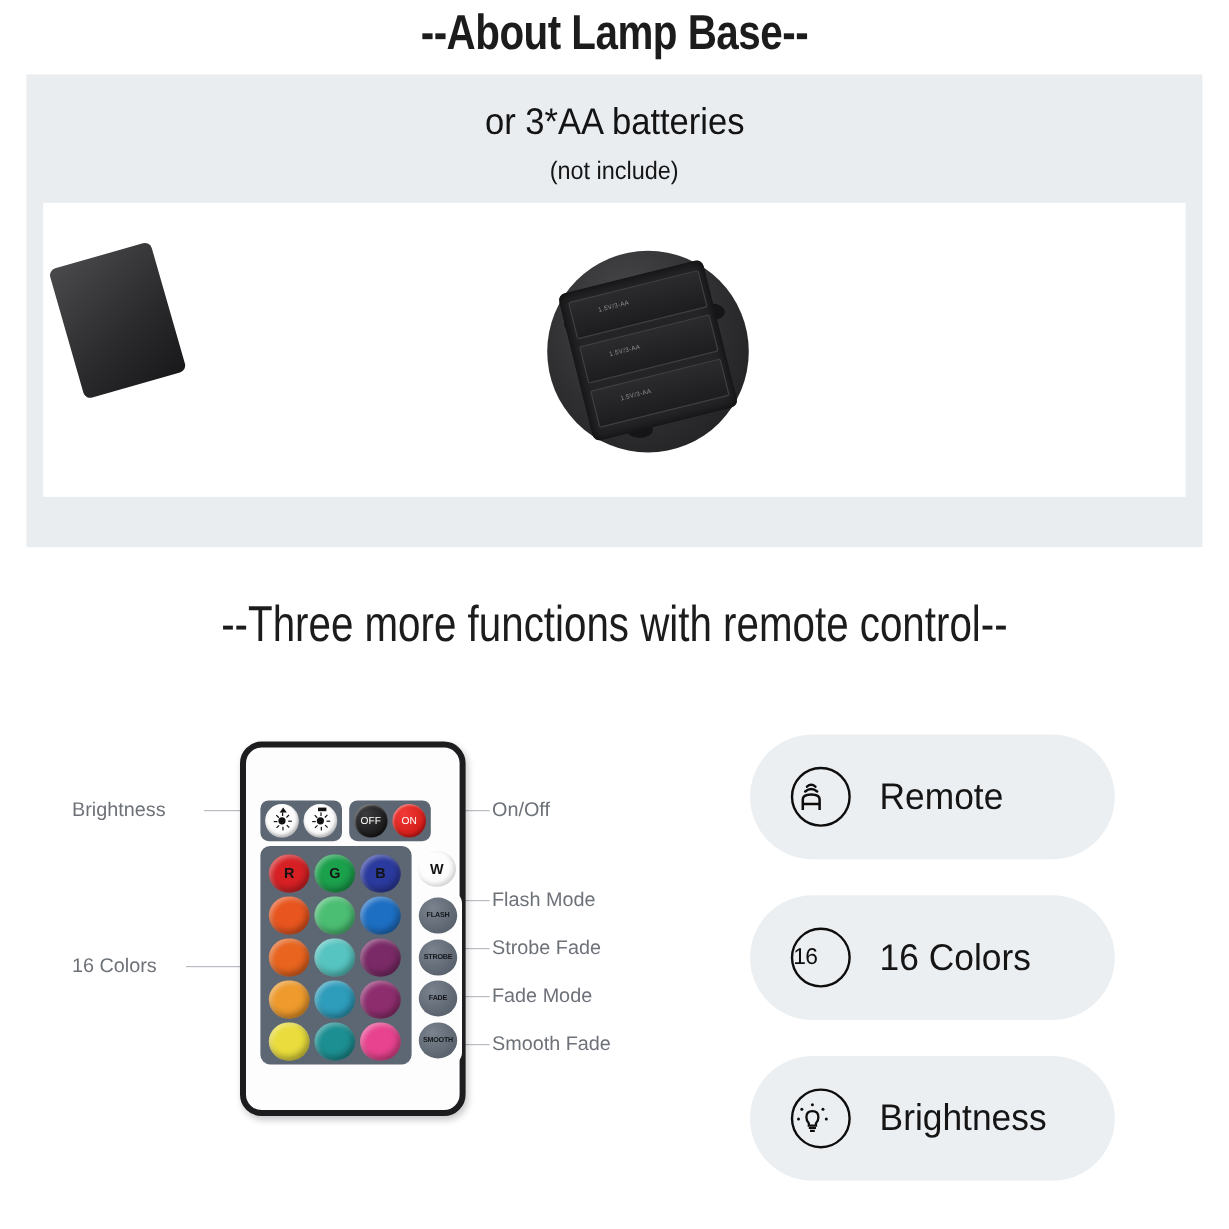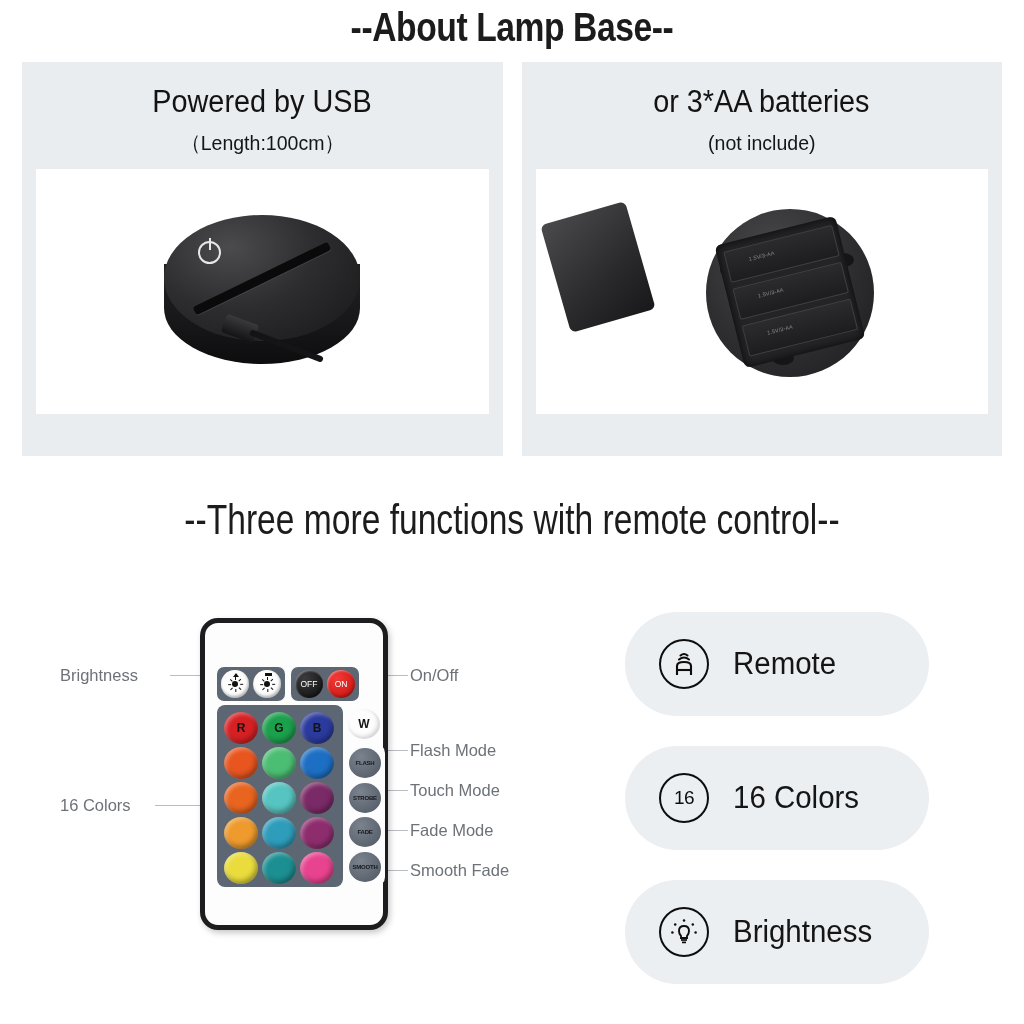--- a/index.html
+++ b/index.html
@@ -335,53 +335,40 @@
     padding-left:34px;
     gap:24px;
     box-sizing:border-box;
   }
   .badge-icon{
     width:50px;height:50px;flex:0 0 50px;
     border:2.6px solid #0d0d0d;
     border-radius:50%;
     position:relative;
     box-sizing:border-box;
-    display:flex;align-items:center;justify-content:center;
+    display:flex;align-items:center;
   }
   .badge-label{
     font-size:31px;
     color:#151515;
     transform:scaleX(0.95);
     transform-origin:left center;
     white-space:nowrap;
   }
   .num16{font-size:19px;font-weight:400;color:#0d0d0d;letter-spacing:-.5px;}
 
   svg{display:block;}
 </style>
 </head>
 <body>
 
 <div class="sec1-title">--About Lamp Base--</div>
 
 <div class="panels">
 
-  <div class="panel">
-    <div class="panel-title">Powered by USB</div>
-    <div class="panel-sub">（Length:100cm）</div>
-    <div class="photo">
-      <div class="base-side"></div>
-      <div class="usb-body"></div>
-      <div class="usb-cable"></div>
-      <div class="base-top">
-        <div class="base-slot"></div>
-        <div class="base-power"></div>
-      </div>
-    </div>
-  </div>
 
   <div class="panel">
     <div class="panel-title">or 3*AA batteries</div>
     <div class="panel-sub">(not include)</div>
     <div class="photo">
       <div class="batt-round">
         <div class="batt-foot" style="left:14px;top:54px;"></div>
         <div class="batt-foot" style="left:126px;top:44px;"></div>
         <div class="batt-foot" style="left:66px;top:142px;"></div>
         <div class="batt-inner">
@@ -413,21 +400,21 @@
   <div class="callout" style="left:60px;top:196px;">16 Colors</div>
   <div class="cl-line" style="left:155px;top:205px;width:65px;"></div>
 
   <div class="cl-line" style="left:386px;top:75px;width:22px;"></div>
   <div class="callout" style="left:410px;top:66px;">On/Off</div>
 
   <div class="cl-line" style="left:378px;top:150px;width:30px;"></div>
   <div class="callout" style="left:410px;top:141px;">Flash Mode</div>
 
   <div class="cl-line" style="left:378px;top:190px;width:30px;"></div>
-  <div class="callout" style="left:410px;top:181px;">Touch Mode</div>
+  <div class="callout" style="left:410px;top:181px;">Strobe Fade</div>
 
   <div class="cl-line" style="left:378px;top:230px;width:30px;"></div>
   <div class="callout" style="left:410px;top:221px;">Fade Mode</div>
 
   <div class="cl-line" style="left:378px;top:270px;width:30px;"></div>
   <div class="callout" style="left:410px;top:261px;">Smooth Fade</div>
 
   <div class="remote">
 
     <div class="rc-toprow">

